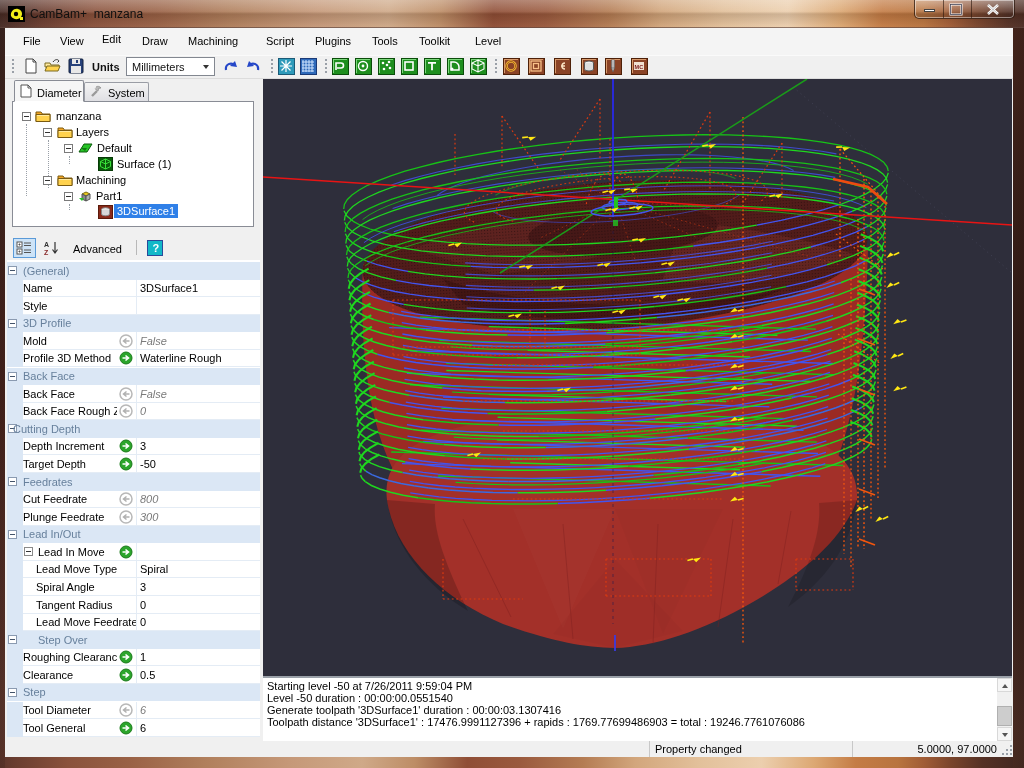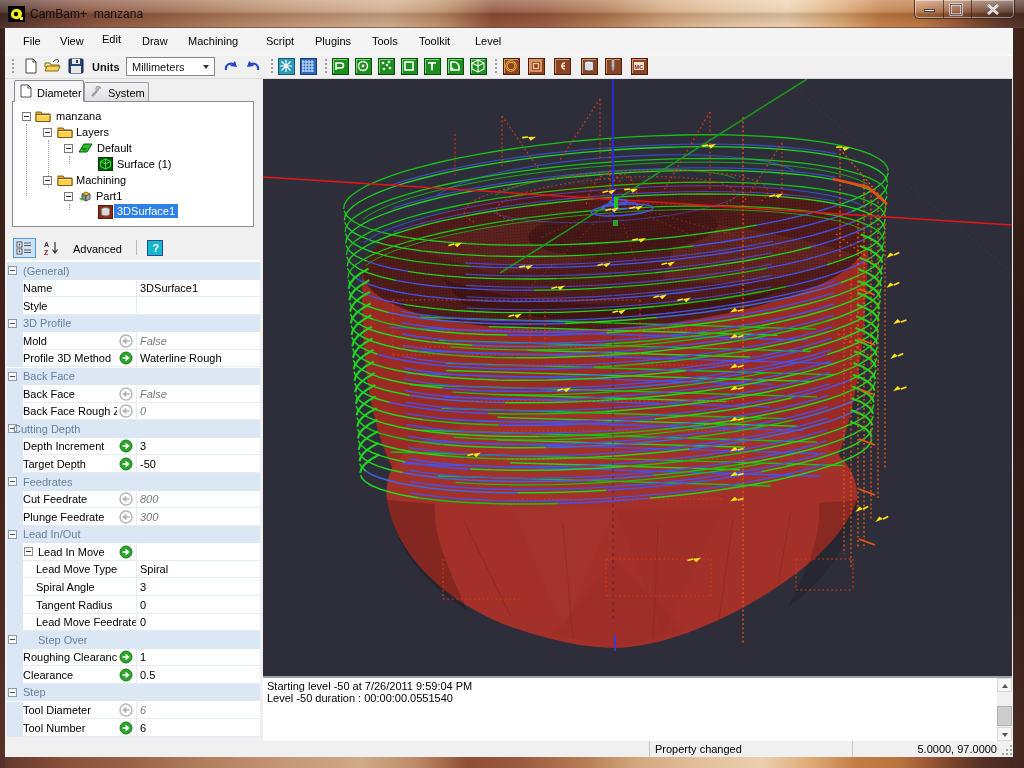--- a/index.html
+++ b/index.html
@@ -441,21 +441,21 @@
 <div style="position:absolute;left:136px;top:701.5px;width:1px;height:17.6px;background:#e4ecf5"></div>
 <div style="position:absolute;left:23px;top:704.0px;font:11px 'Liberation Sans', sans-serif;color:#000;white-space:nowrap;overflow:hidden;width:94px">Tool Diameter</div>
 <svg style="position:absolute;left:119px;top:703.0px" width="14" height="14">
     <circle cx="7" cy="7" r="6" fill="#fff" stroke="#b8b8b8" stroke-width="1.5"></circle>
     <path d="M10.5,7 h-5 M7.5,4.5 L4.5,7 L7.5,9.5" stroke="#b0b0b0" stroke-width="1.5" fill="none"></path>
   </svg>
 <div style="position:absolute;left:140px;top:704.0px;font:italic 11px 'Liberation Sans', sans-serif;color:#7a7a7a">6</div>
 <div style="position:absolute;left:7px;top:719.1px;width:16px;height:17.6px;background:#dbe7f5"></div>
 <div style="position:absolute;left:23px;top:719.1px;width:237px;height:17.6px;background:#fff;border-bottom:1px solid #e4ecf5"></div>
 <div style="position:absolute;left:136px;top:719.1px;width:1px;height:17.6px;background:#e4ecf5"></div>
-<div style="position:absolute;left:23px;top:721.6px;font:11px 'Liberation Sans', sans-serif;color:#000;white-space:nowrap;overflow:hidden;width:94px">Tool Number</div>
+<div style="position:absolute;left:23px;top:721.6px;font:11px 'Liberation Sans', sans-serif;color:#000;white-space:nowrap;overflow:hidden;width:94px">Tool General</div>
 <svg style="position:absolute;left:119px;top:720.6px" width="14" height="14">
     <circle cx="7" cy="7" r="6" fill="#2ba52b" stroke="#1a7a1a"></circle>
     <path d="M3.5,7 h5 M6.5,4.5 L9.5,7 L6.5,9.5" stroke="#fff" stroke-width="1.6" fill="none"></path>
   </svg>
 <div style="position:absolute;left:140px;top:721.6px;font:11px 'Liberation Sans', sans-serif;color:#000">6</div>
 <svg width="749" height="597" viewBox="0 0 749 597" xmlns="http://www.w3.org/2000/svg" style="position:absolute;left:263px;top:79px;background:#2e2e3b">
 <defs>
       <pattern id="st" width="3" height="3" patternUnits="userSpaceOnUse">
         <rect x="1" y="1" width="1" height="1" fill="rgba(15,5,8,0.5)"></rect>
       </pattern>
@@ -960,20 +960,22 @@
     </g>
 <g transform="translate(375,160) rotate(5) scale(0.8)">
       <path d="M0,0 L10,-2 L4,4 Z" fill="#ffe712"></path>
       <path d="M0,0 L-7,2" stroke="#ffe712" stroke-width="2"></path>
     </g>
 </svg>
 <div style="position:absolute;left:263px;top:676px;width:749px;height:2px;background:#9aa0a8"></div>
 <div style="position:absolute;left:263px;top:678px;width:749px;height:63px;background:#fff;font:11px/12px 'Liberation Sans', sans-serif;color:#000">
     <div style="position:absolute;left:4px;top:2px;white-space:nowrap">Starting level -50 at 7/26/2011 9:59:04 PM</div>
     <div style="position:absolute;left:4px;top:14px;white-space:nowrap">Level -50 duration : 00:00:00.0551540</div>
+    <div style="position:absolute;left:4px;top:26px;white-space:nowrap">Generate toolpath '3DSurface1' duration : 00:00:03.1307416</div>
+    <div style="position:absolute;left:4px;top:38px;white-space:nowrap">Toolpath distance '3DSurface1' : 17476.9991127396 + rapids : 1769.77699486903 = total : 19246.7761076086</div>
 </div>
 <div style="position:absolute;left:997px;top:678px;width:15px;height:63px;background:#f0f0f0">
 <div style="position:absolute;left:0;top:0;width:15px;height:14px;background:#f6f6f6;border:1px solid #d8d8d8">
       <div style="position:absolute;left:3.5px;top:5px;width:0;height:0;border-left:3.5px solid transparent;border-right:3.5px solid transparent;border-bottom:4px solid #555"></div>
     </div>
 <div style="position:absolute;left:0;top:28px;width:15px;height:20px;background:#cdcdcd;border:1px solid #b0b0b0"></div>
 <div style="position:absolute;left:0;top:49px;width:15px;height:14px;background:#f6f6f6;border:1px solid #d8d8d8">
       <div style="position:absolute;left:3.5px;top:5px;width:0;height:0;border-left:3.5px solid transparent;border-right:3.5px solid transparent;border-top:4px solid #555"></div>
     </div>
 </div>

